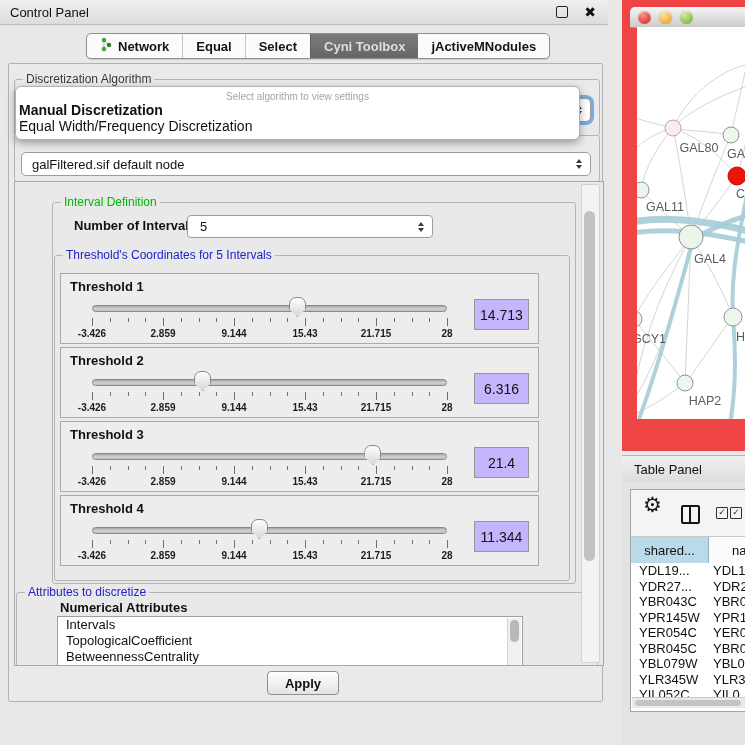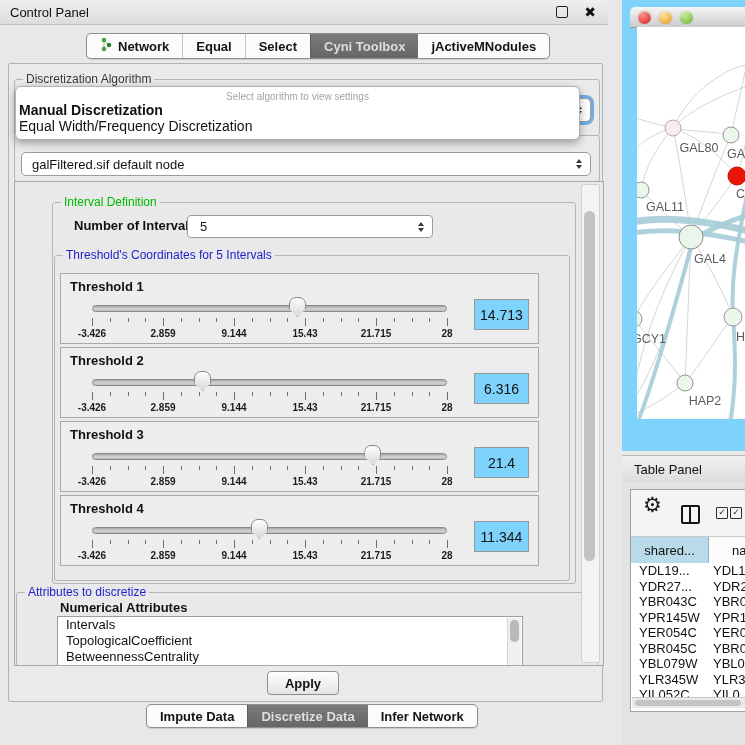--- a/index.html
+++ b/index.html
@@ -54,32 +54,32 @@
   .track{position:absolute;left:0;right:0;top:8px;height:5px;border:1px solid #8a8a8a;border-radius:4px;
       background:linear-gradient(#a6a6a6,#d2d2d2 55%,#bdbdbd);}
   .handle{position:absolute;top:0;width:15px;height:18px;margin-left:-8px;
       background:linear-gradient(#fefefe,#d7d7d7);border:1px solid #878787;
       border-radius:7px 7px 3px 3px;clip-path:polygon(0 0,100% 0,100% 60%,50% 100%,0 60%);}
   .ticks{position:absolute;left:0;right:0;top:21px;height:9px;}
   .tick{position:absolute;top:0;width:1px;height:4px;background:#6e6e6e;}
   .tick.major{height:8px;}
   .labels{position:absolute;left:0;right:0;top:31px;height:12px;font-size:10px;font-weight:bold;color:#1c1c1c;}
   .tlab{position:absolute;transform:translateX(-50%);white-space:nowrap;}
-  .vbox{position:absolute;left:413px;top:25px;width:55px;height:31px;background:#7dd3fc;border:1px solid #979797;
+  .vbox{position:absolute;left:413px;top:25px;width:55px;height:31px;background:#c4b5fd;border:1px solid #979797;
       font-size:14px;display:flex;align-items:center;justify-content:center;box-sizing:border-box;}
   
   .attrlist{position:absolute;left:42px;top:434px;width:464px;height:49px;background:#fff;border:1px solid #9e9e9e;}
   .litem{font-size:13px;padding-left:8px;line-height:16px;white-space:nowrap;}
   .lsb{position:absolute;right:1px;top:1px;width:13px;bottom:1px;background:#f0f0f0;border-left:1px solid #d5d5d5;}
   .lsb .thumb{position:absolute;left:2px;top:2px;width:9px;height:22px;background:#b9b9b9;border-radius:5px;}
   .applybtn{position:absolute;left:258px;top:607px;width:70px;height:22px;background:linear-gradient(#fff,#e3e3e3);
       border:1px solid #8f8f8f;border-radius:4px;font-size:13px;font-weight:bold;
       display:flex;align-items:center;justify-content:center;}
   
-  .netframe{position:absolute;left:622px;top:0;width:123px;height:451px;background:#7dd3fc;}
+  .netframe{position:absolute;left:622px;top:0;width:123px;height:451px;background:#ef4444;}
   .nf-titlebar{position:absolute;left:8px;top:7px;right:0;height:20px;border-radius:5px 0 0 0;
       background:linear-gradient(#f6f6f6,#cbcbcb);border-bottom:1px solid #9c9c9c;display:flex;align-items:center;}
   .light{width:13px;height:13px;border-radius:50%;margin-left:8px;box-shadow:inset 0 1px 1px rgba(255,255,255,.7),0 0 1px rgba(0,0,0,.5);}
   .light.red{background:radial-gradient(circle at 35% 30%,#fb9389,#e0413a 70%);}
   .light.yellow{background:radial-gradient(circle at 35% 30%,#fde39a,#f0ad3d 70%);}
   .light.green{background:radial-gradient(circle at 35% 30%,#cdeb9d,#83c24a 70%);}
   .netcanvas{position:absolute;left:15px;top:27px;width:108px;height:392px;background:#fff;overflow:hidden;}
   .tp-bar{position:absolute;left:622px;top:455px;width:123px;height:26px;
       background:linear-gradient(#f0f0f0,#dddddd);border-top:1px solid #b7b7b7;border-bottom:1px solid #b0b0b0;
       display:flex;align-items:center;font-size:13px;}
@@ -369,31 +369,20 @@
       </div>
 
       <div class="vsb">
         <div class="thumb"></div>
       </div>
     </div>
 
     <div class="applybtn">Apply</div>
   </div>
 
-  <div class="segbar" style="left:146px;top:704px;height:22px;">
-    <div class="seg">
-        <span>Impute Data</span>
-      </div>
-    <div class="seg sel">
-        <span>Discretize Data</span>
-      </div>
-    <div class="seg">
-        <span>Infer Network</span>
-      </div>
-  </div>
 </div>
 
 <div class="netframe">
   <div class="nf-titlebar">
     <span class="light red"></span>
     <span class="light yellow"></span>
     <span class="light green"></span>
   </div>
   <div class="netcanvas">
     <svg id="net-svg" width="108" height="392" viewBox="0 0 108 392">

